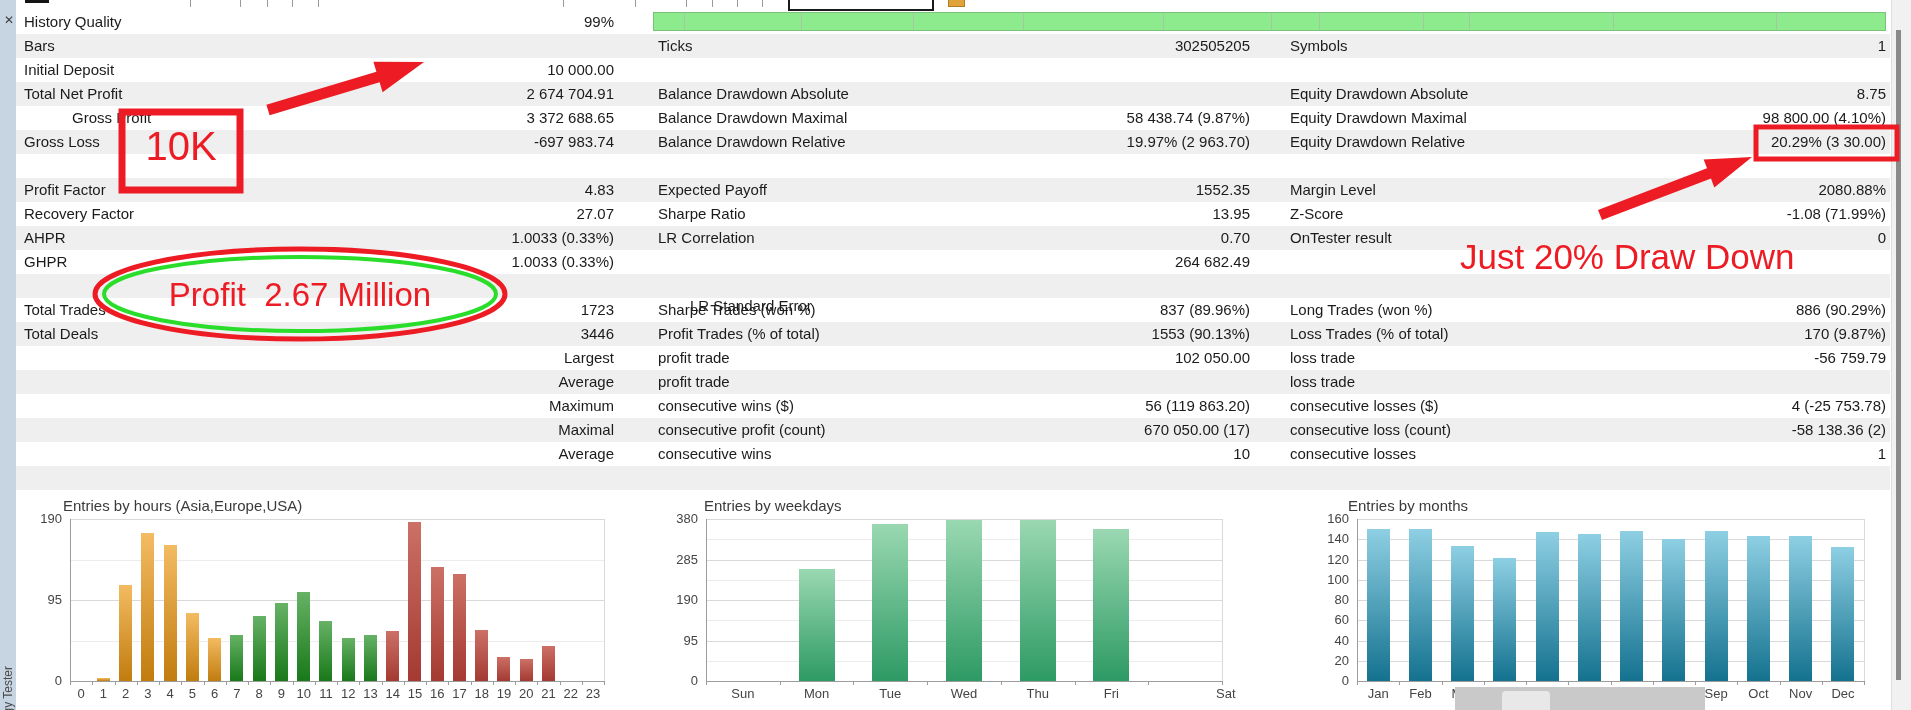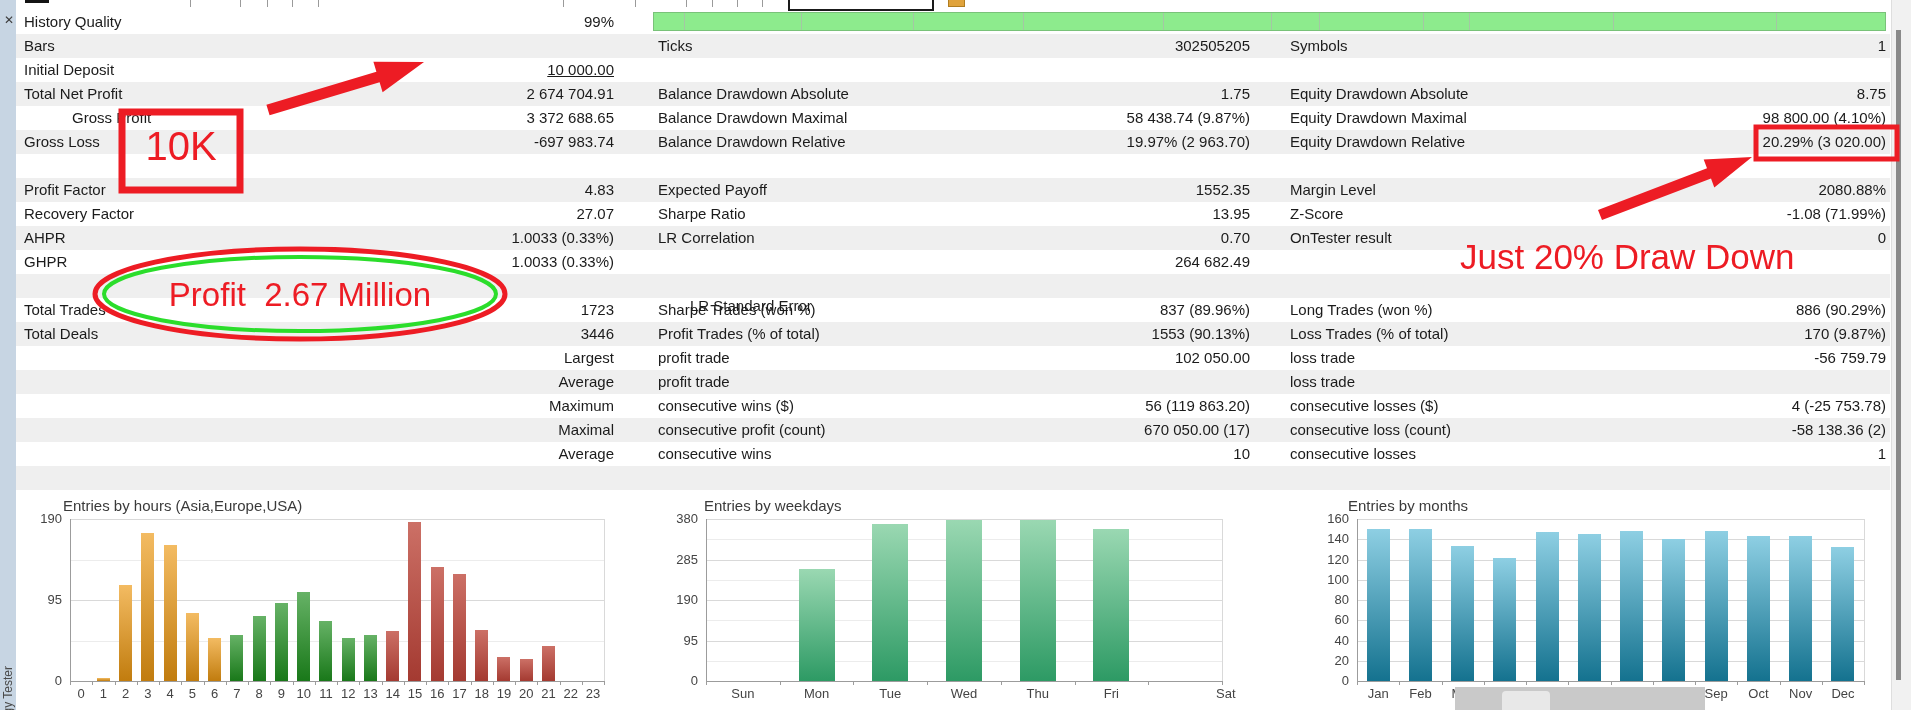--- a/index.html
+++ b/index.html
@@ -99,47 +99,46 @@
       <div class="row" style="top: 34px;">
         <div class="stripe"></div>
         <div class="cl" style="left: 24px;">Bars</div>
         <div class="cl" style="left: 658px;">Ticks</div>
         <div class="cv" style="left: 910px;">302505205</div>
         <div class="cl" style="left: 1290px;">Symbols</div>
         <div class="cv" style="left: 1546px;">1</div>
       </div>
       <div class="row" style="top: 58px;">
         <div class="cl" style="left: 24px;">Initial Deposit</div>
-        <div class="cv" style="left: 274px; text-decoration: underline;">10 000.00</div>
+        <div class="cv" style="left: 274px;">10 000.00</div>
       </div>
       <div class="row" style="top: 82px;">
         <div class="stripe"></div>
         <div class="cl" style="left: 24px;">Total Net Profit</div>
         <div class="cv" style="left: 274px;">2 674 704.91</div>
         <div class="cl" style="left: 658px;">Balance Drawdown Absolute</div>
-        <div class="cv" style="left: 910px;">1.75</div>
         <div class="cl" style="left: 1290px;">Equity Drawdown Absolute</div>
         <div class="cv" style="left: 1546px;">8.75</div>
       </div>
       <div class="row" style="top: 106px;">
         <div class="cl" style="left: 24px; margin-left: 48px;">Gross Profit</div>
         <div class="cv" style="left: 274px;">3 372 688.65</div>
         <div class="cl" style="left: 658px;">Balance Drawdown Maximal</div>
         <div class="cv" style="left: 910px;">58 438.74 (9.87%)</div>
         <div class="cl" style="left: 1290px;">Equity Drawdown Maximal</div>
         <div class="cv" style="left: 1546px;">98 800.00 (4.10%)</div>
       </div>
       <div class="row" style="top: 130px;">
         <div class="stripe"></div>
         <div class="cl" style="left: 24px;">Gross Loss</div>
         <div class="cv" style="left: 274px;">-697 983.74</div>
         <div class="cl" style="left: 658px;">Balance Drawdown Relative</div>
         <div class="cv" style="left: 910px;">19.97% (2 963.70)</div>
         <div class="cl" style="left: 1290px;">Equity Drawdown Relative</div>
-        <div class="cv" style="left: 1546px;">20.29% (3 020.00)</div>
+        <div class="cv" style="left: 1546px;">20.29% (3 30.00)</div>
       </div>
       <div class="row" style="top: 154px;"></div>
       <div class="row" style="top: 178px;">
         <div class="stripe"></div>
         <div class="cl" style="left: 24px;">Profit Factor</div>
         <div class="cv" style="left: 274px;">4.83</div>
         <div class="cl" style="left: 658px;">Expected Payoff</div>
         <div class="cv" style="left: 910px;">1552.35</div>
         <div class="cl" style="left: 1290px;">Margin Level</div>
         <div class="cv" style="left: 1546px;">2080.88%</div>

